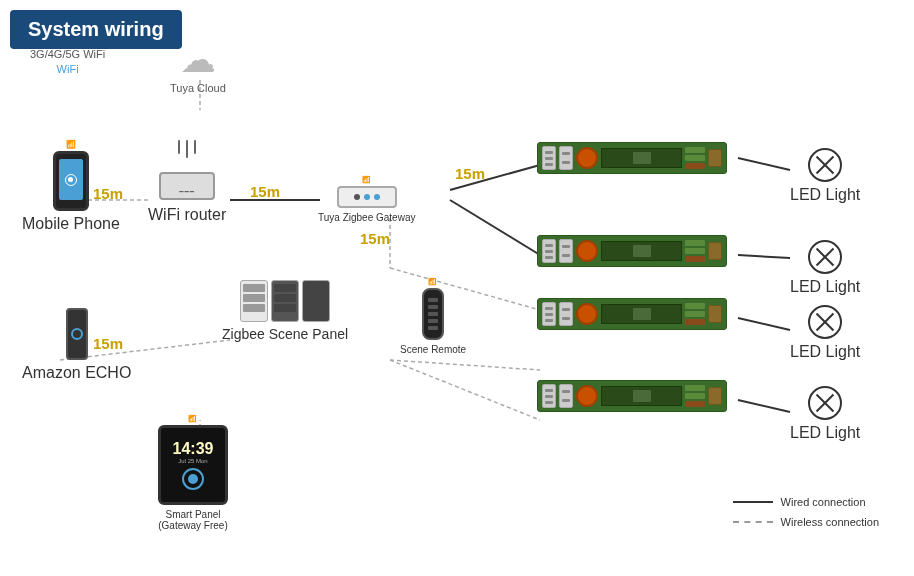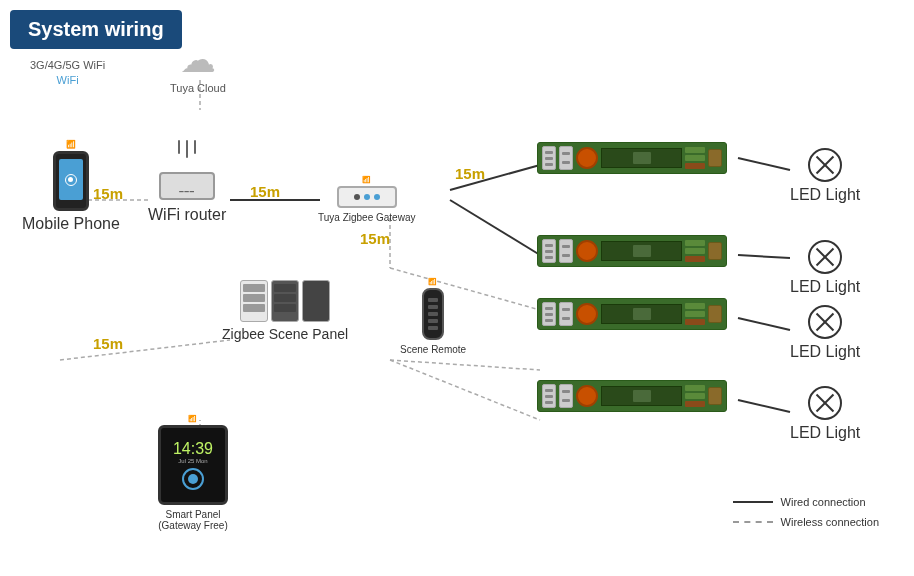--- a/index.html
+++ b/index.html
@@ -293,22 +293,22 @@
       border-radius: 6px;
       display: flex;
       flex-direction: column;
       align-items: center;
       justify-content: center;
       color: white;
       padding: 5px;
     }
     .panel-time {
       font-size: 16px;
-      font-weight: normal;
-      color: #bef264;
+      font-weight: bold;
+      color: #fef9c3;
     }
     .panel-date {
       font-size: 6px;
       color: #aaa;
     }
     .panel-circle-btn {
       width: 22px;
       height: 22px;
       border: 2px solid #4a9fd4;
       border-radius: 50%;
@@ -401,21 +401,21 @@
 
     <line x1="60" y1="360" x2="230" y2="340" stroke="#aaa" stroke-width="1.5" stroke-dasharray="4,3"></line>
 
     <line x1="390" y1="360" x2="540" y2="370" stroke="#aaa" stroke-width="1.5" stroke-dasharray="4,3"></line>
     <line x1="390" y1="360" x2="540" y2="420" stroke="#aaa" stroke-width="1.5" stroke-dasharray="4,3"></line>
 
     <line x1="200" y1="435" x2="200" y2="420" stroke="#aaa" stroke-width="1.5" stroke-dasharray="4,3"></line>
   </svg>
 
   
-  <div style="position:absolute; top:58px; left:30px; text-align:center; line-height:1.4;">
+  <div style="position:absolute; top:47px; left:30px; text-align:center; line-height:1.4;">
     <div style="font-size:11px; color:#555;">3G/4G/5G
 WiFi</div>
     <div style="font-size:11px; color:#4a9fd4;">WiFi</div>
   </div>
 
   
   <div class="device" style="top:42px; left:170px;">
     <div style="font-size:36px; color:#bbb; line-height:1;">☁</div>
     <div class="label" style="font-size:11px; color:#555;">Tuya Cloud</div>
   </div>
@@ -594,20 +594,26 @@
     </div>
   </div>
 
   
   <div class="device" style="top:386px; left:790px;">
     <div class="led-light-symbol"></div>
     <div class="label">LED Light</div>
   </div>
 
   
+  <div class="device" style="top:308px; left:22px;">
+    <div class="echo-icon">
+      <div class="echo-inner"></div>
+    </div>
+    <div class="label">Amazon ECHO</div>
+  </div>
 
   
   <div class="device" style="top:280px; left:222px;">
     <div class="scene-panel-icon">
       <div class="panel-unit" style="background:#e8e8e8;">
         <div class="panel-btn"></div>
         <div class="panel-btn"></div>
         <div class="panel-btn"></div>
       </div>
       <div class="panel-unit" style="background:#555;">

